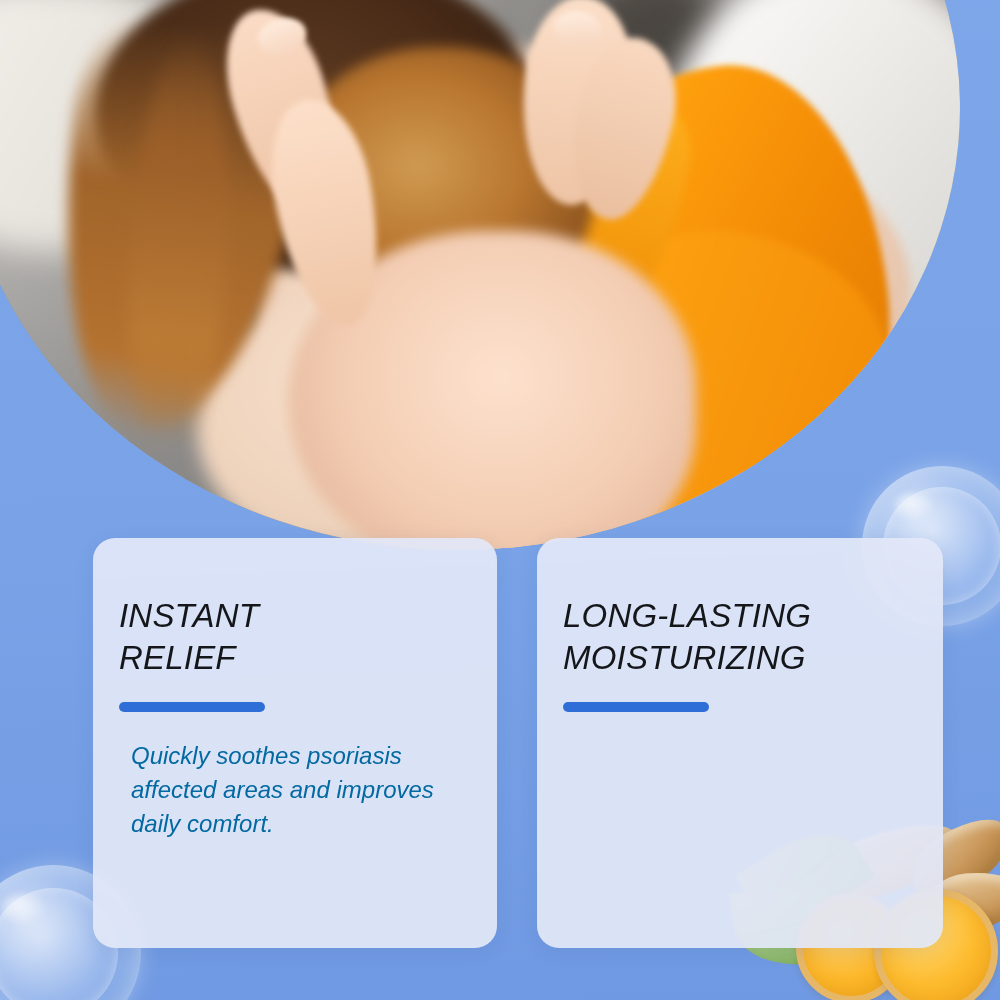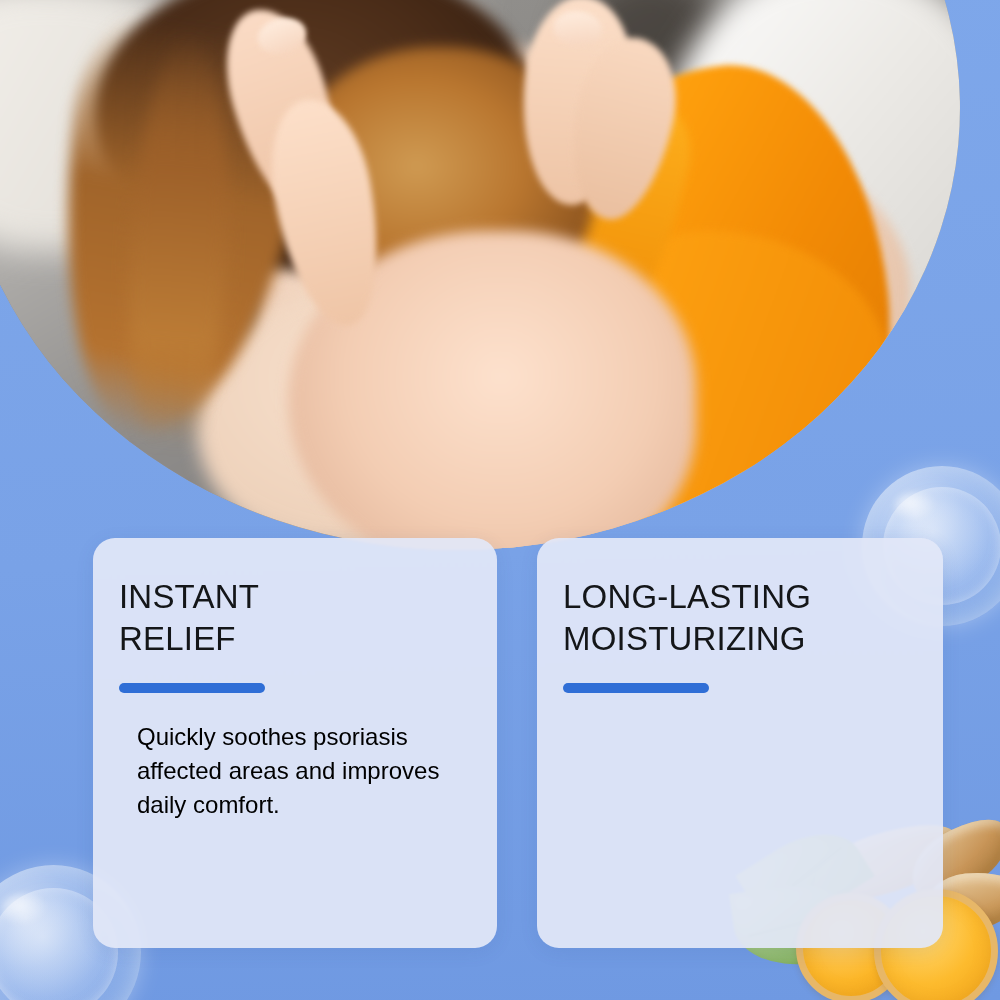--- a/index.html
+++ b/index.html
@@ -261,22 +261,23 @@
 
   
   .card {
     position: absolute;
     top: 538px;
     height: 410px;
     border-radius: 22px;
     background: rgba(226,231,248,0.93);
     box-shadow: 0 4px 18px rgba(50,80,150,0.10);
     box-sizing: border-box;
-    padding: 38px 30px 0 26px;
+    padding: 57px 30px 0 26px;
     backdrop-filter: blur(1px);
+    font-style: italic;
   }
   #card-left  { left: 93px;  width: 404px; }
   #card-right { left: 537px; width: 406px; }
 
   .card-title {
     margin: 0;
     font-size: 33px;
     line-height: 1.26;
     font-weight: 400;
     letter-spacing: 0.2px;
@@ -285,26 +286,26 @@
     white-space: pre-line;
   }
   .accent-bar {
     margin-top: 24px;
     width: 146px;
     height: 10px;
     border-radius: 6px;
     background: #2f6ed6;
   }
   .card-body {
-    margin: 18px;
+    margin: 12px;
     margin-top: 27px;
     font-size: 24px;
     line-height: 1.42;
     font-weight: 400;
-    color: #000000;
+    color: #0369a1;
     font-family: "Liberation Sans", "DejaVu Sans", sans-serif;
   }
 </style>
 </head>
 <body>
 
 <div id="stage">
 
   <div class="bg-base"></div>
 

